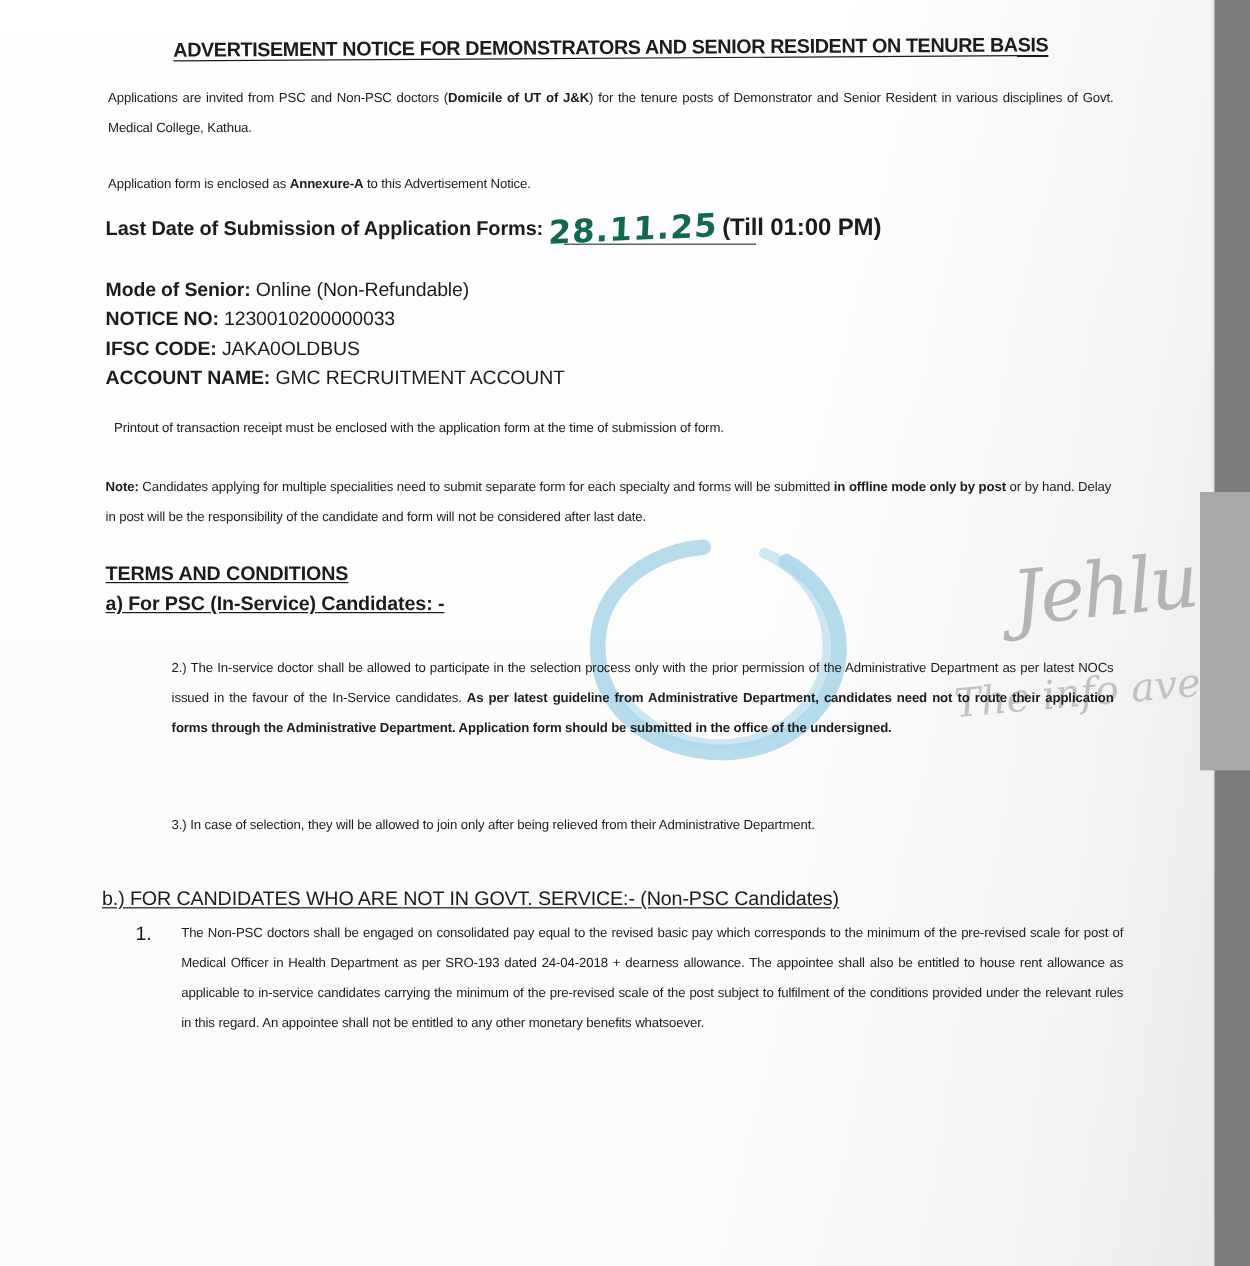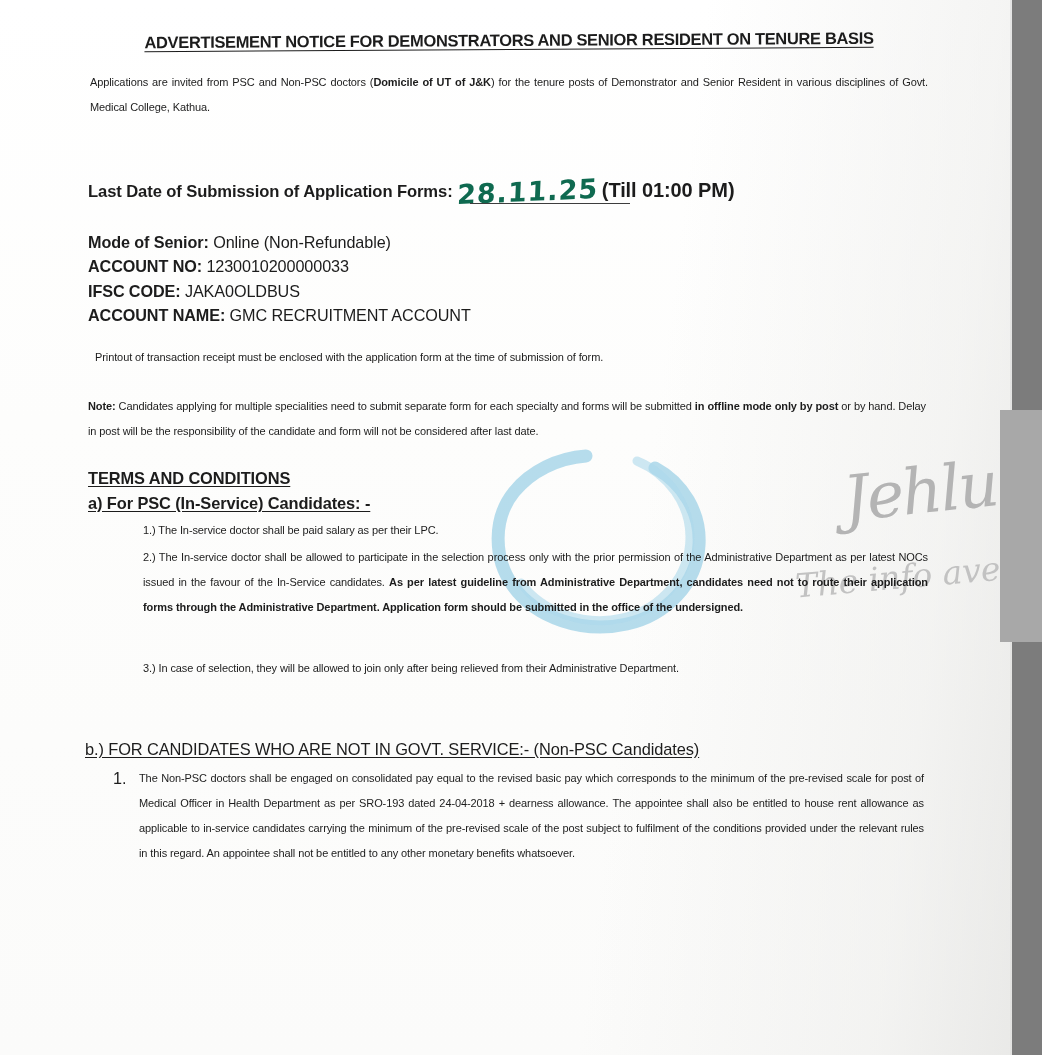--- a/index.html
+++ b/index.html
@@ -156,26 +156,26 @@
 
   .p-bank    { left: 88px; top: 230px; width: 860px; }
   .p-receipt { left: 95px; top: 345px; width: 838px; }
   .p-note    { left: 88px; top: 394px; width: 838px; }
 
   .h-terms   { left: 88px; top: 466px; font-weight: bold; font-size: 16.4px; }
   .h-a       { left: 88px; top: 491px; font-weight: bold; font-size: 16.4px; }
 
   .p-a1      { left: 143px; top: 518px; width: 785px; }
   .p-a2      { left: 143px; top: 545px; width: 785px; }
-  .p-a3      { left: 143px; top: 656px; width: 785px; }
+  .p-a3      { left: 143px; top: 676px; width: 785px; }
 
   .h-b       { left: 85px; top: 737px; font-weight: normal; font-size: 16.4px; }
 
   .b1-num    { left: 113px; top: 766px; font-size: 16.2px; }
-  .p-b1      { left: 139px; top: 766px; width: 785px; }
+  .p-b1      { left: 151px; top: 766px; width: 785px; }
 </style>
 </head>
 <body>
 
 <div id="page">
 
   <div class="paper-tint"></div>
 
   <svg class="wm-ring" viewBox="0 0 234 200">
     <path d="M168 21 C196 36 214 66 212 98 C210 136 180 168 140 177 C96 187 49 171 26 139 C6 111 6 71 27 45 C44 24 71 11 99 9" fill="none" stroke="#8ec9e3" stroke-width="13" stroke-linecap="round" opacity="0.75"></path>
@@ -184,40 +184,40 @@
 
   <div class="wm-script wm-jehlum">Jehlum</div>
   <div class="wm-script wm-tagline">The info avenue</div>
 
   <div class="content">
 
     <div class="doc-title">ADVERTISEMENT NOTICE FOR DEMONSTRATORS AND SENIOR RESIDENT ON TENURE BASIS</div>
 
     <div class="para p-intro"><span>Applications are invited from PSC and Non-PSC doctors (</span><b>Domicile of UT of J&amp;K</b><span>) for the tenure posts of Demonstrator and Senior Resident in various disciplines of Govt. Medical College, Kathua.</span></div>
 
+    <div class="para p-annex"><span>Application form is enclosed as </span><b>Annexure-A</b><span> to this Advertisement Notice.</span></div>
 
     <div class="lines lastdate"><span>Last Date of Submission of Application Forms:</span><span class="handdate">28.11.25</span><span class="tillpm">(Till 01:00 PM)</span></div>
     <div class="date-rule"></div>
 
     <div class="lines p-bank">
       <div><b>Mode of Senior:</b><span> Online (Non-Refundable)</span></div>
-      <div><b>ACCOUNT NO:</b><span> 1230010200000033</span></div>
+      <div><b>NOTICE NO:</b><span> 1230010200000033</span></div>
       <div><b>IFSC CODE:</b><span> JAKA0OLDBUS</span></div>
       <div><b>ACCOUNT NAME:</b><span> GMC RECRUITMENT ACCOUNT</span></div>
     </div>
 
     <div class="para p-receipt">Printout of transaction receipt must be enclosed with the application form at the time of submission of form.</div>
 
     <div class="para p-note"><b>Note:</b><span> Candidates applying for multiple specialities need to submit separate form for each specialty and forms will be submitted </span><b>in offline mode only by post</b><span> or by hand. Delay in post will be the responsibility of the candidate and form will not be considered after last date.</span></div>
 
     <div class="lines h-a"><span class="u">a) For PSC (In-Service) Candidates: -</span></div>
 
     <div class="lines h-terms u">TERMS AND CONDITIONS</div>
 
-    <div class="para p-a1">1.) The In-service doctor shall be paid salary as per their LPC.</div>
 
     <div class="para p-a2"><span>2.) The In-service doctor shall be allowed to participate in the selection process only with the prior permission of the Administrative Department as per latest NOCs issued in the favour of the In-Service candidates. </span><b>As per latest guideline from Administrative Department, candidates need not to route their application forms through the Administrative Department. Application form should be submitted in the office of the undersigned.</b></div>
 
     <div class="para p-a3">3.) In case of selection, they will be allowed to join only after being relieved from their Administrative Department.</div>
 
     <div class="lines h-b"><span class="u">b.) FOR CANDIDATES WHO ARE NOT IN GOVT. SERVICE:- (Non-PSC Candidates)</span></div>
 
     <div class="lines b1-num">1.</div>
     <div class="para p-b1">The Non-PSC doctors shall be engaged on consolidated pay equal to the revised basic pay which corresponds to the minimum of the pre-revised scale for post of Medical Officer in Health Department as per SRO-193 dated 24-04-2018 + dearness allowance. The appointee shall also be entitled to house rent allowance as applicable to in-service candidates carrying the minimum of the pre-revised scale of the post subject to fulfilment of the conditions provided under the relevant rules in this regard. An appointee shall not be entitled to any other monetary benefits whatsoever.</div>
 

